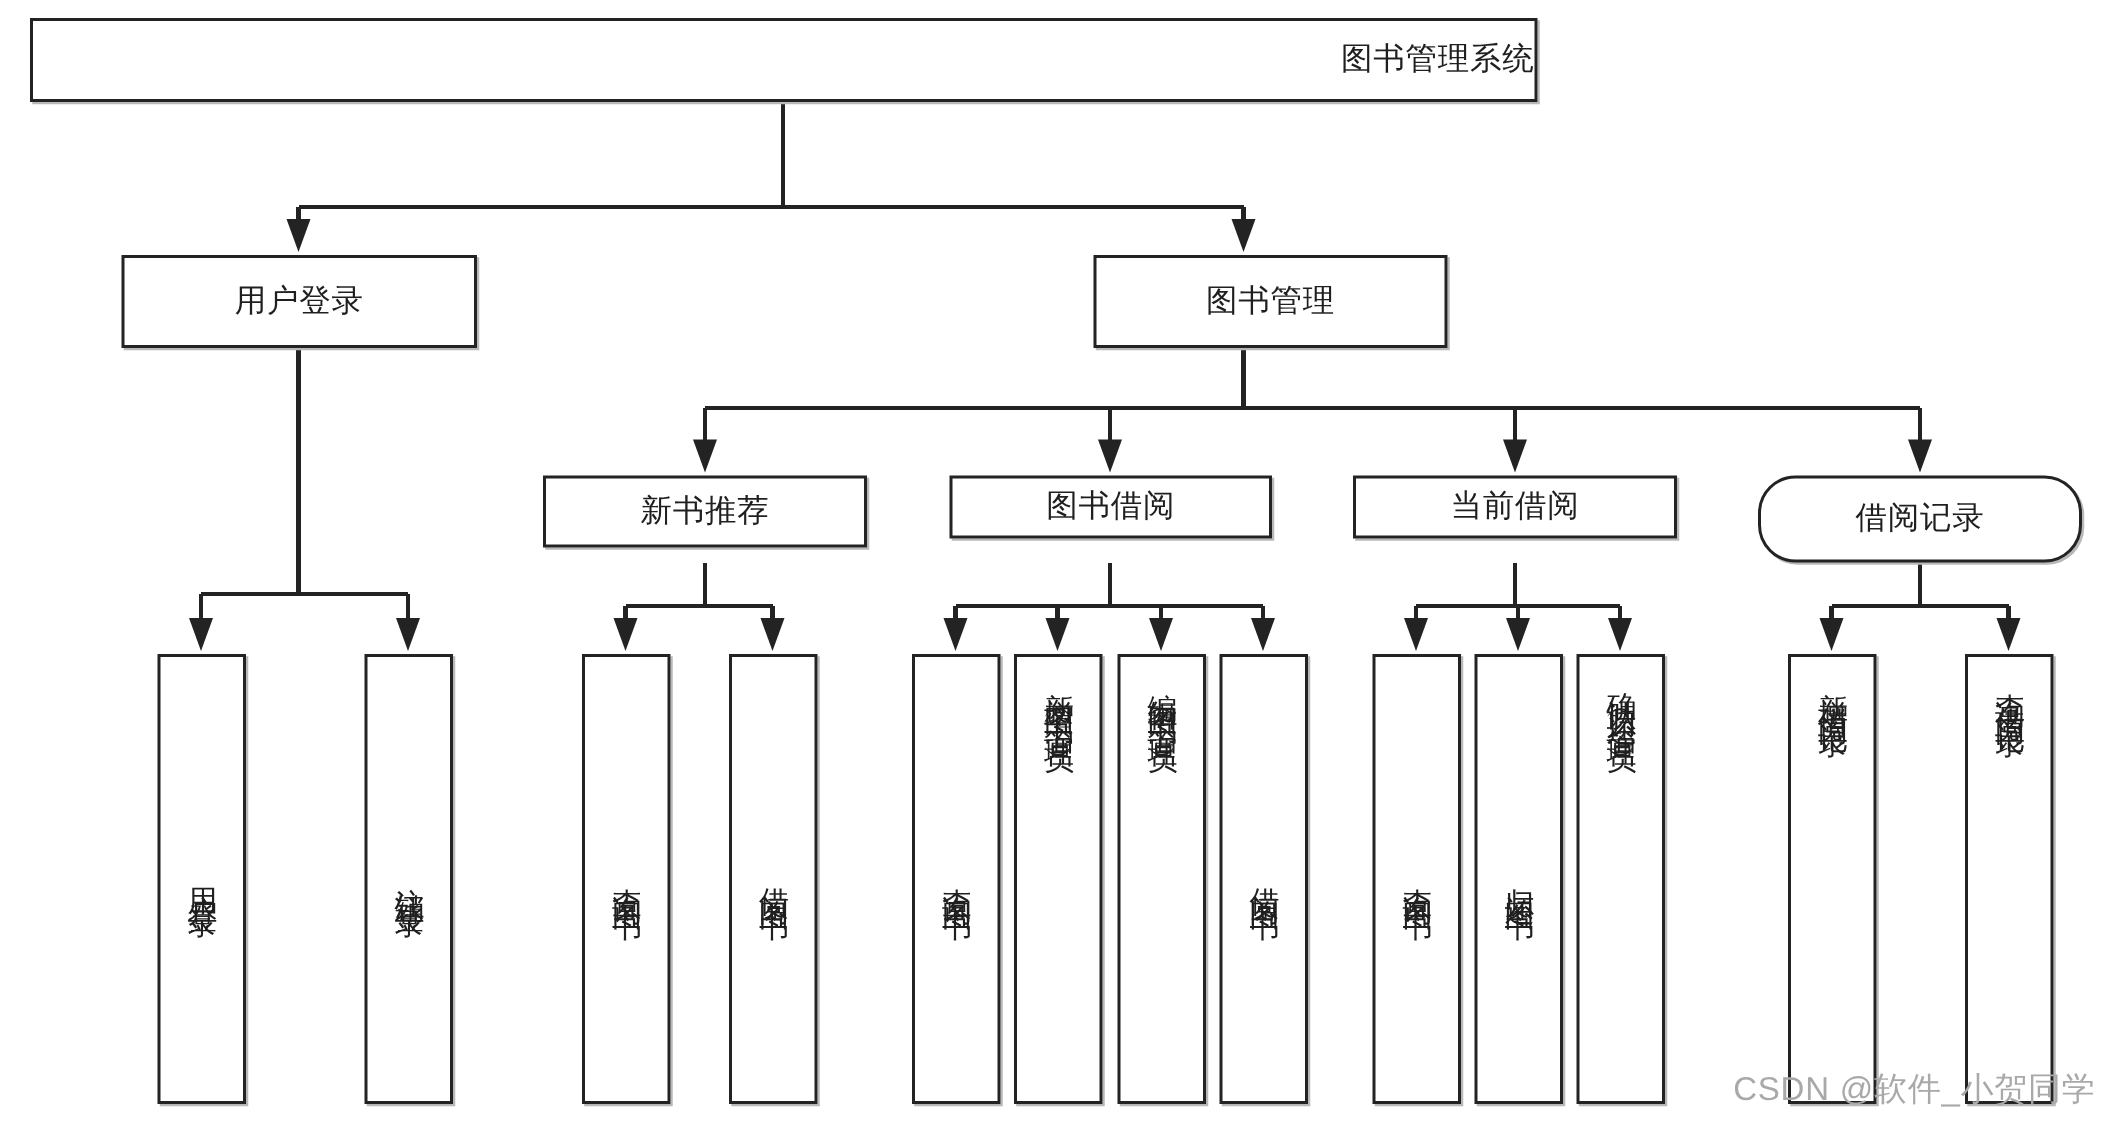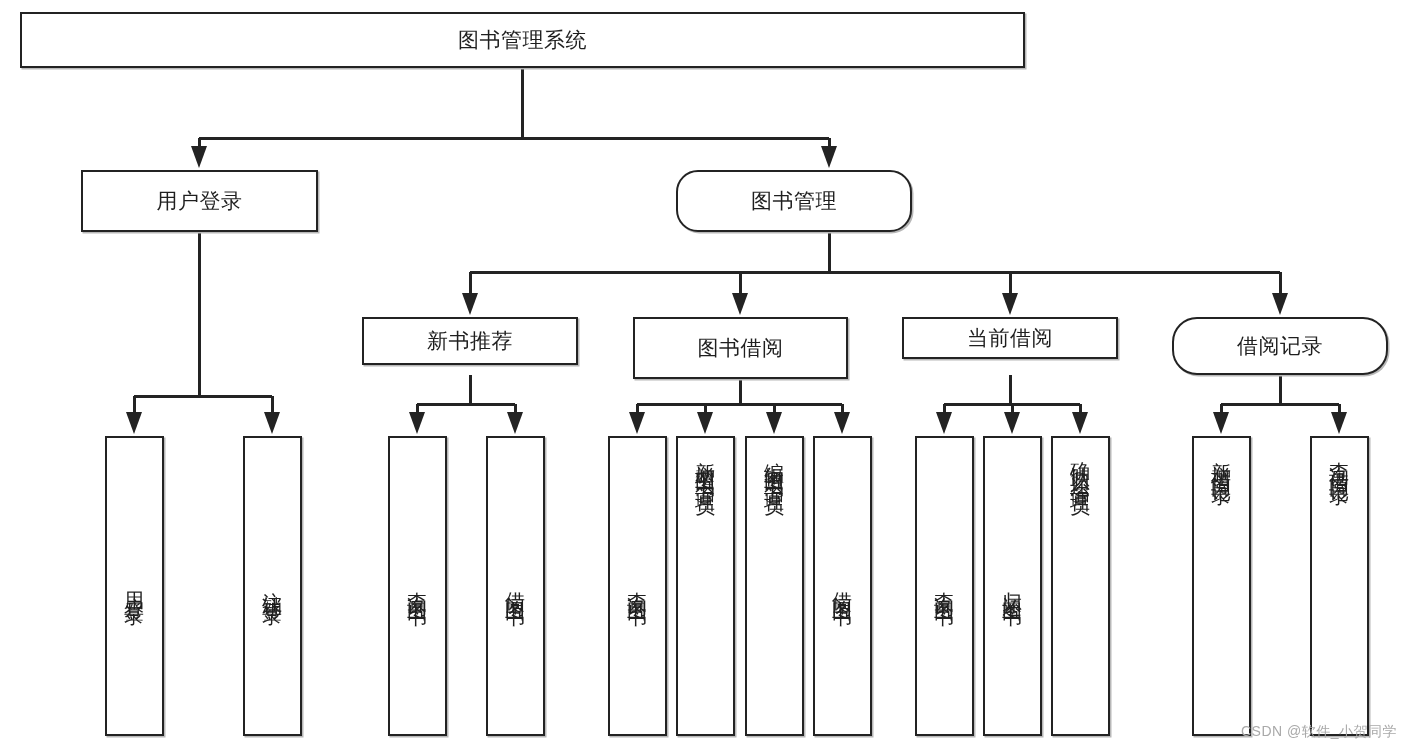--- a/index.html
+++ b/index.html
@@ -57,21 +57,21 @@
     letter-spacing: 5px;
   }
   .node.vertical.centered {
     align-items: center;
     padding-top: 0;
   }
   .watermark {
     position: absolute;
     right: 8px;
     bottom: 6px;
-    font-size: 14px;
+    font-size: 22px;
     color: #a9a9a9;
     letter-spacing: 0.5px;
     user-select: none;
     white-space: nowrap;
   }
 </style>
 </head>
 <body>
 
 <div id="canvas">
@@ -132,33 +132,33 @@
       <g></g>
       <line x1="1280" y1="375" x2="1280" y2="404" stroke="#232323" stroke-width="3" shape-rendering="crispEdges"></line>
       <line x1="1221" y1="404" x2="1339" y2="404" stroke="#232323" stroke-width="3" shape-rendering="crispEdges"></line>
       <line x1="1221" y1="404" x2="1221" y2="414" stroke="#232323" stroke-width="3" shape-rendering="crispEdges"></line>
       <polygon points="1213,412 1229,412 1221,434" fill="#232323"></polygon>
       <line x1="1339" y1="404" x2="1339" y2="414" stroke="#232323" stroke-width="3" shape-rendering="crispEdges"></line>
       <polygon points="1331,412 1347,412 1339,434" fill="#232323"></polygon>
     </svg>
 
   <div id="nodes-layer">
-      <div class="node horizontal" style="left: 20px; top: 12px; width: 1005px; height: 56px;">
+      <div class="node horizontal" style="left: 20px; top: 12px; width: 1005px; height: 56px; justify-content: flex-end;">
         <span class="node-label">图书管理系统</span>
       </div>
       <div class="node horizontal" style="left: 81px; top: 170px; width: 237px; height: 62px;">
         <span class="node-label">用户登录</span>
       </div>
-      <div class="node horizontal" style="left: 676px; top: 170px; width: 236px; height: 62px; border-radius: 22px;">
+      <div class="node horizontal" style="left: 729px; top: 170px; width: 236px; height: 62px;">
         <span class="node-label">图书管理</span>
       </div>
       <div class="node horizontal" style="left: 362px; top: 317px; width: 216px; height: 48px;">
         <span class="node-label">新书推荐</span>
       </div>
-      <div class="node horizontal" style="left: 633px; top: 317px; width: 215px; height: 62px;">
+      <div class="node horizontal" style="left: 633px; top: 317px; width: 215px; height: 42px;">
         <span class="node-label">图书借阅</span>
       </div>
       <div class="node horizontal" style="left: 902px; top: 317px; width: 216px; height: 42px;">
         <span class="node-label">当前借阅</span>
       </div>
       <div class="node horizontal" style="left: 1172px; top: 317px; width: 216px; height: 58px; border-radius: 25px;">
         <span class="node-label">借阅记录</span>
       </div>
       <div class="node vertical centered" style="left: 105px; top: 436px; width: 59px; height: 300px;">
         <span class="node-label">用户登录</span>

